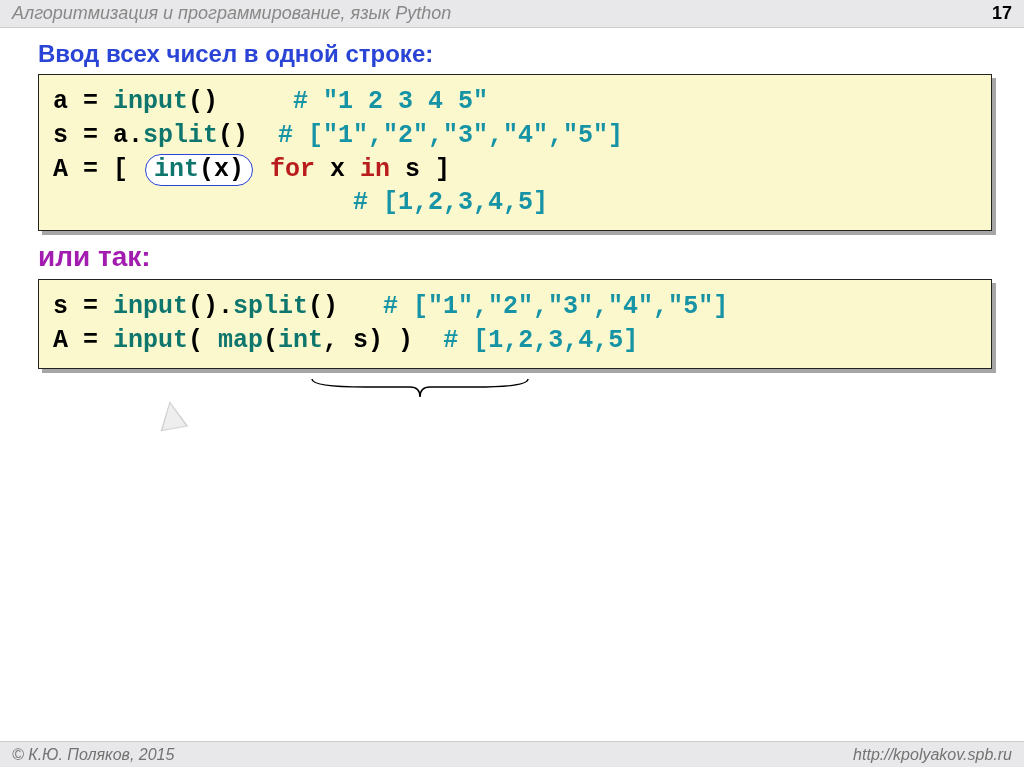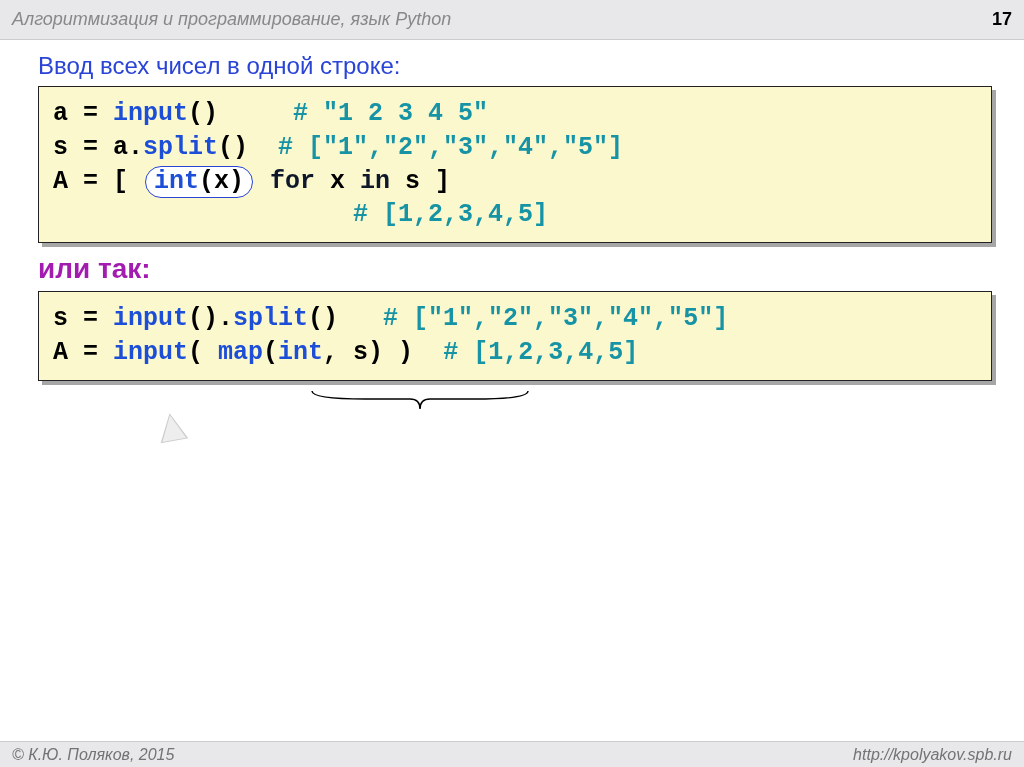--- a/index.html
+++ b/index.html
@@ -5,21 +5,21 @@
   * { box-sizing: border-box; margin: 0; padding: 0; }
   body {
     width: 1024px;
     height: 767px;
     background: #fff;
     font-family: Arial, Helvetica, sans-serif;
     position: relative;
     overflow: hidden;
   }
   .header-bar {
-    height: 40px;
+    height: 28px;
     background: #e8e8ea;
     border-bottom: 1px solid #ccc;
     display: flex;
     justify-content: space-between;
     align-items: center;
     padding: 0 12px;
     color: #888;
     font-style: italic;
     font-size: 18px;
   }
@@ -42,21 +42,21 @@
   h1 {
     font-size: 34px;
     font-weight: bold;
     color: #000;
     border-bottom: 3px solid #2a44d6;
     padding-bottom: 2px;
     margin-bottom: 8px;
   }
   .subhead {
     font-size: 24px;
-    font-weight: normal;
+    font-weight: bold;
     color: #2a44d6;
     margin: 4px 0 6px 0;
   }
   .or-label {
     font-size: 28px;
     font-weight: bold;
     color: #a21caf;
     margin: 10px 0 6px 0;
   }
   .codebox {
@@ -65,22 +65,22 @@
     box-shadow: 4px 4px 0 rgba(0,0,0,0.35);
     padding: 10px 14px 10px 14px;
     font-family: "Courier New", monospace;
     font-size: 25px;
     font-weight: bold;
     line-height: 1.35;
     color: #000;
     position: relative;
     white-space: pre;
   }
-  .c-blue { color: #1d4ed8; }
-  .c-green { color: #0f172a; }
+  .c-blue { color: #0f766e; }
+  .c-green { color: #b91c1c; }
   .c-teal { color: #1693a5; }
   .inline-box {
     display: inline-block;
     border: 1.5px solid #2a44d6;
     border-radius: 16px;
     background: #fff;
     padding: 0 8px;
     margin: 0 2px;
     line-height: 1.2;
   }

